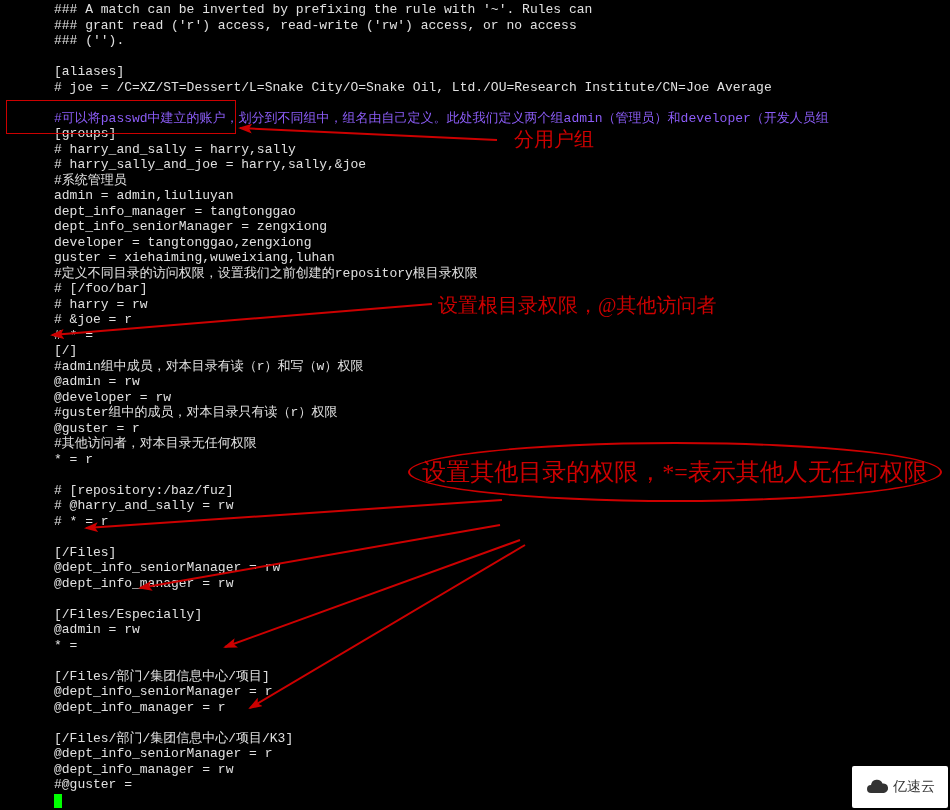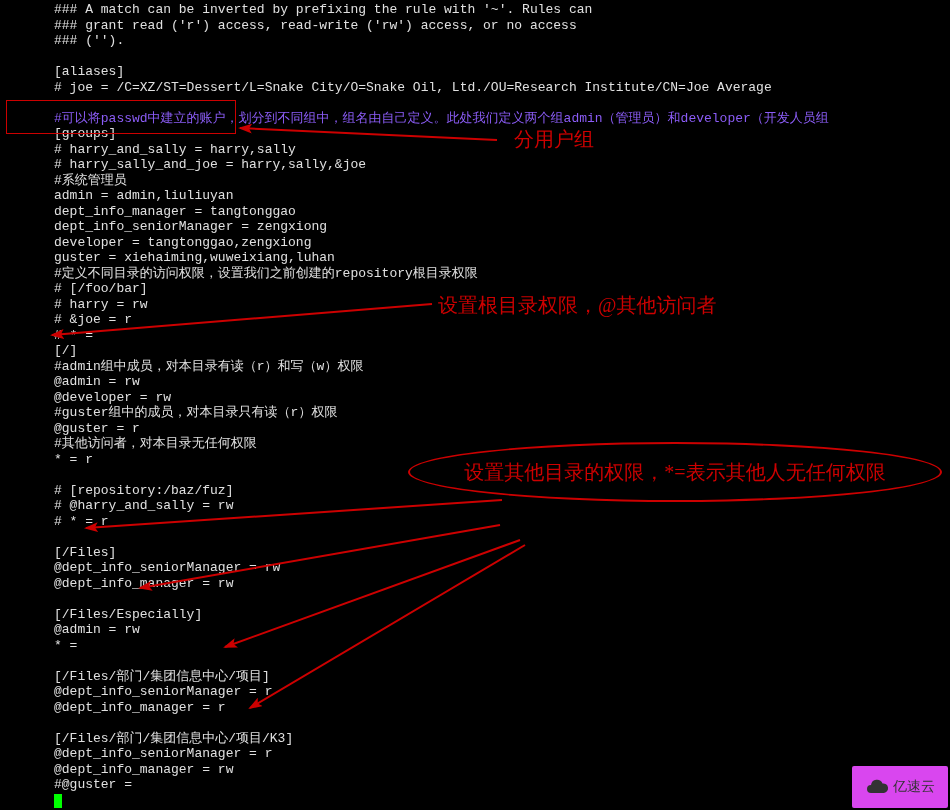--- a/index.html
+++ b/index.html
@@ -57,21 +57,21 @@
     left: 0;
     pointer-events: none;
     z-index: 5;
   }
   .watermark {
     position: absolute;
     right: 2px;
     bottom: 2px;
     width: 96px;
     height: 42px;
-    background: #d946ef;
+    background: #ffffff;
     display: flex;
     align-items: center;
     justify-content: center;
     gap: 4px;
     font-family: "Microsoft YaHei", sans-serif;
     color: #333;
     font-size: 14px;
     border-radius: 2px;
   }
   .watermark svg { width: 24px; height: 24px; }
@@ -81,21 +81,21 @@
 
 <div class="terminal" id="term"><span class="ln">### A match can be inverted by prefixing the rule with '~'. Rules can</span><span class="ln">### grant read ('r') access, read-write ('rw') access, or no access</span><span class="ln">### ('').</span><span class="ln"></span><span class="ln">[aliases]</span><span class="ln"># joe = /C=XZ/ST=Dessert/L=Snake City/O=Snake Oil, Ltd./OU=Research Institute/CN=Joe Average</span><span class="ln"></span><span class="ln red">#可以将passwd中建立的账户，划分到不同组中，组名由自己定义。此处我们定义两个组admin（管理员）和developer（开发人员组</span><span class="ln">[groups]</span><span class="ln"># harry_and_sally = harry,sally</span><span class="ln"># harry_sally_and_joe = harry,sally,&amp;joe</span><span class="ln">#系统管理员</span><span class="ln">admin = admin,liuliuyan</span><span class="ln">dept_info_manager = tangtonggao</span><span class="ln">dept_info_seniorManager = zengxiong</span><span class="ln">developer = tangtonggao,zengxiong</span><span class="ln">guster = xiehaiming,wuweixiang,luhan</span><span class="ln">#定义不同目录的访问权限，设置我们之前创建的repository根目录权限</span><span class="ln"># [/foo/bar]</span><span class="ln"># harry = rw</span><span class="ln"># &amp;joe = r</span><span class="ln"># * =</span><span class="ln">[/]</span><span class="ln">#admin组中成员，对本目录有读（r）和写（w）权限</span><span class="ln">@admin = rw</span><span class="ln">@developer = rw</span><span class="ln">#guster组中的成员，对本目录只有读（r）权限</span><span class="ln">@guster = r</span><span class="ln">#其他访问者，对本目录无任何权限</span><span class="ln">* = r</span><span class="ln"></span><span class="ln"># [repository:/baz/fuz]</span><span class="ln"># @harry_and_sally = rw</span><span class="ln"># * = r</span><span class="ln"></span><span class="ln">[/Files]</span><span class="ln">@dept_info_seniorManager = rw</span><span class="ln">@dept_info_manager = rw</span><span class="ln"></span><span class="ln">[/Files/Especially]</span><span class="ln">@admin = rw</span><span class="ln">* =</span><span class="ln"></span><span class="ln">[/Files/部门/集团信息中心/项目]</span><span class="ln">@dept_info_seniorManager = r</span><span class="ln">@dept_info_manager = r</span><span class="ln"></span><span class="ln">[/Files/部门/集团信息中心/项目/K3]</span><span class="ln">@dept_info_seniorManager = r</span><span class="ln">@dept_info_manager = rw</span><span class="ln">#@guster =</span><span class="ln"><span class="cursor"></span></span></div>
 
 <div class="highlight-box" id="hbox" style="left: 6px; top: 100px; width: 228px; height: 32px;"></div>
 
 <div class="annot annot-label" style="left:486px; top:126px;margin-left:28px;">分用户组</div>
 
 <div class="annot annot-label" style="left:438px; top:292px;">设置根目录权限，@其他访问者</div>
 
 <div class="annot ellipse" style="left:408px; top:442px; width:530px; height:56px;">
-  <span class="annot-label" style="font-size:20px;text-align:center;">设置其他目录的权限，*=表示其他人无任何权限</span>
+  <span class="annot-label" style="font-size:24px;text-align:center;">设置其他目录的权限，*=表示其他人无任何权限</span>
 </div>
 
 <svg class="overlay" width="950" height="810">
   <defs>
     <marker id="ah" markerWidth="14" markerHeight="10" refX="12" refY="5" orient="auto" markerUnits="userSpaceOnUse">
       <path d="M0,0 L14,5 L0,10 L3,5 Z" fill="#cc0000"></path>
     </marker>
   </defs>
   <g stroke="#cc0000" stroke-width="2" fill="none" marker-end="url(#ah)">
     <line id="ar1" x1="497" y1="140" x2="240" y2="128"></line>

